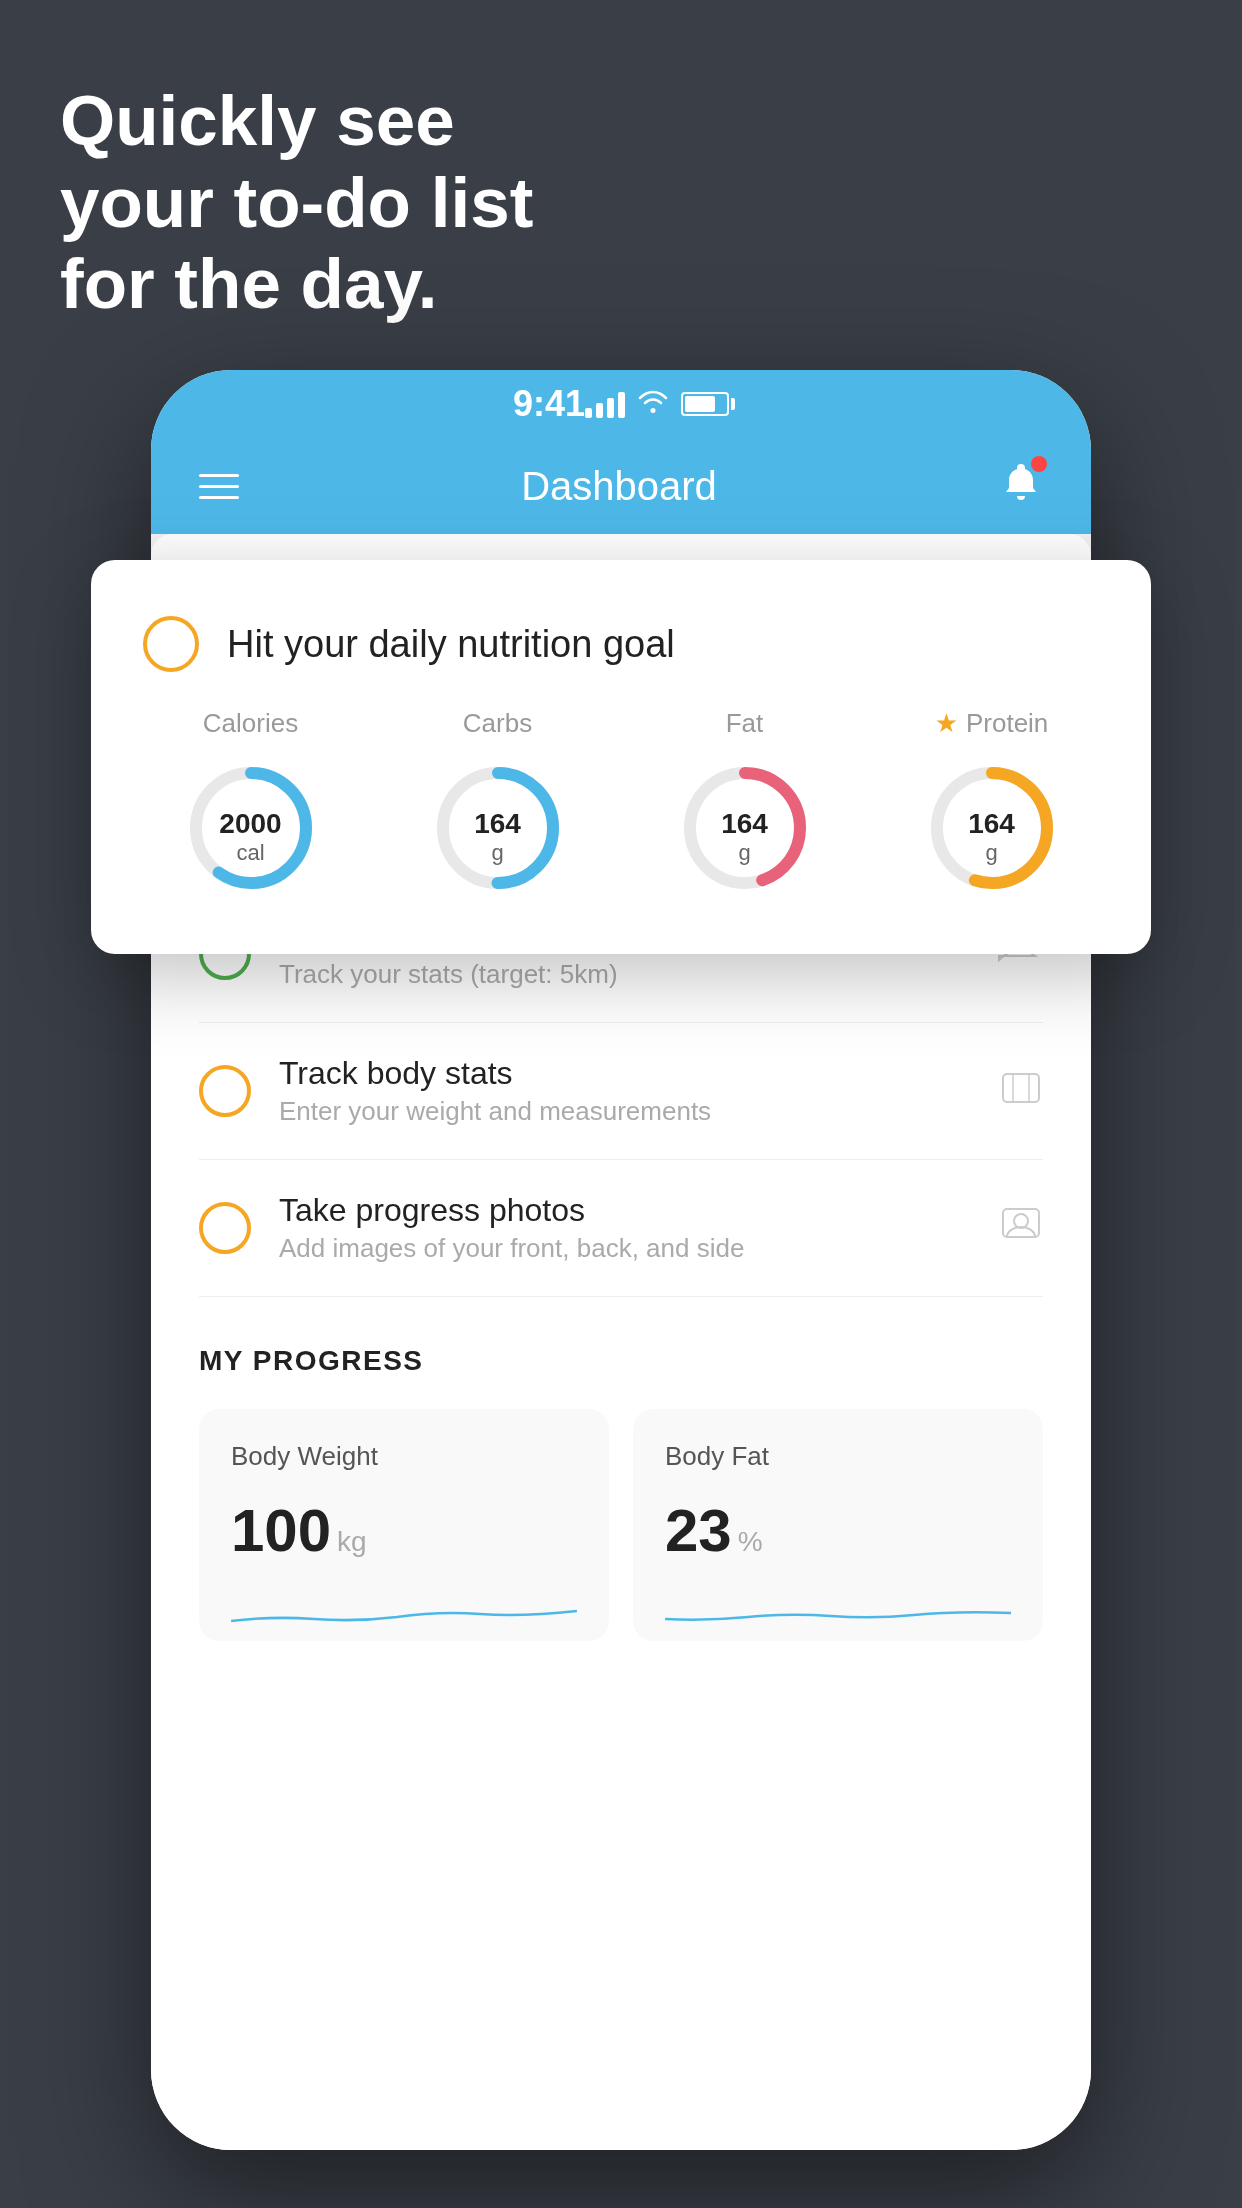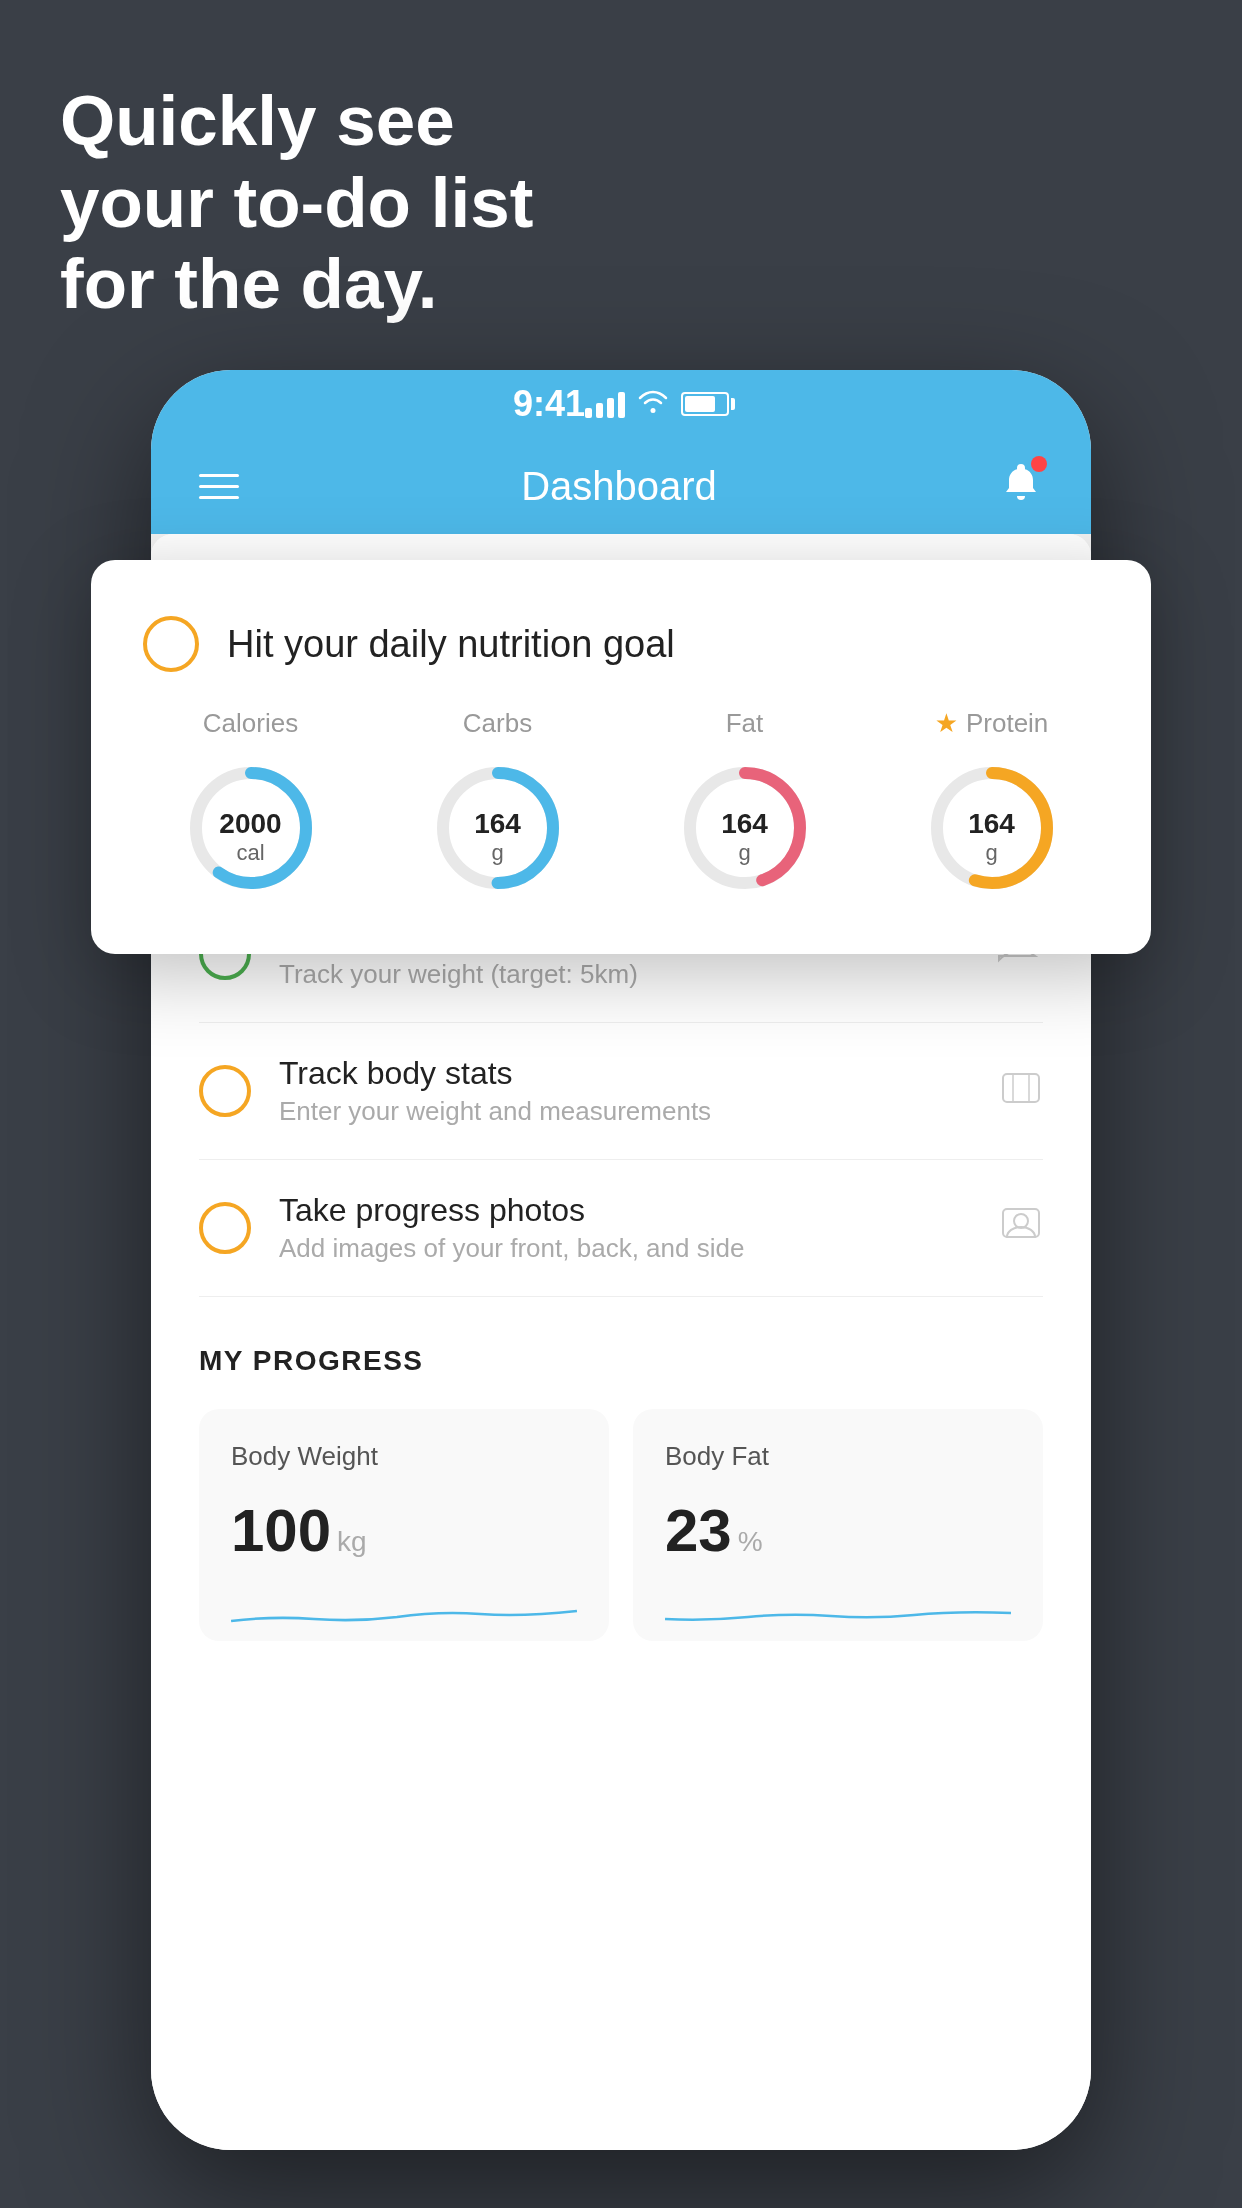--- a/index.html
+++ b/index.html
@@ -402,21 +402,21 @@
 
     <div class="section-header">
       <div class="section-title">THINGS TO DO TODAY</div>
     </div>
 
     <div class="todo-list" style="padding-top: 260px;">
       <div class="todo-item">
         <div class="todo-circle green"></div>
         <div class="todo-text">
           <div class="todo-name">Running</div>
-          <div class="todo-sub">Track your weight (target: 5km)</div>
+          <div class="todo-sub">Track your stats (target: 5km)</div>
         </div>
         <span class="todo-icon">
           <svg width="48" height="36" viewBox="0 0 48 36" fill="none">
             <path d="M4 28c0 0 6-6 12-8s12-2 18 0l6 4H4z" stroke="#ccc" stroke-width="2" fill="none"></path>
             <path d="M10 20c0 0 2-8 8-10" stroke="#ccc" stroke-width="2" stroke-linecap="round"></path>
           </svg>
         </span>
       </div>
       <div class="todo-item">
         <div class="todo-circle yellow"></div>

